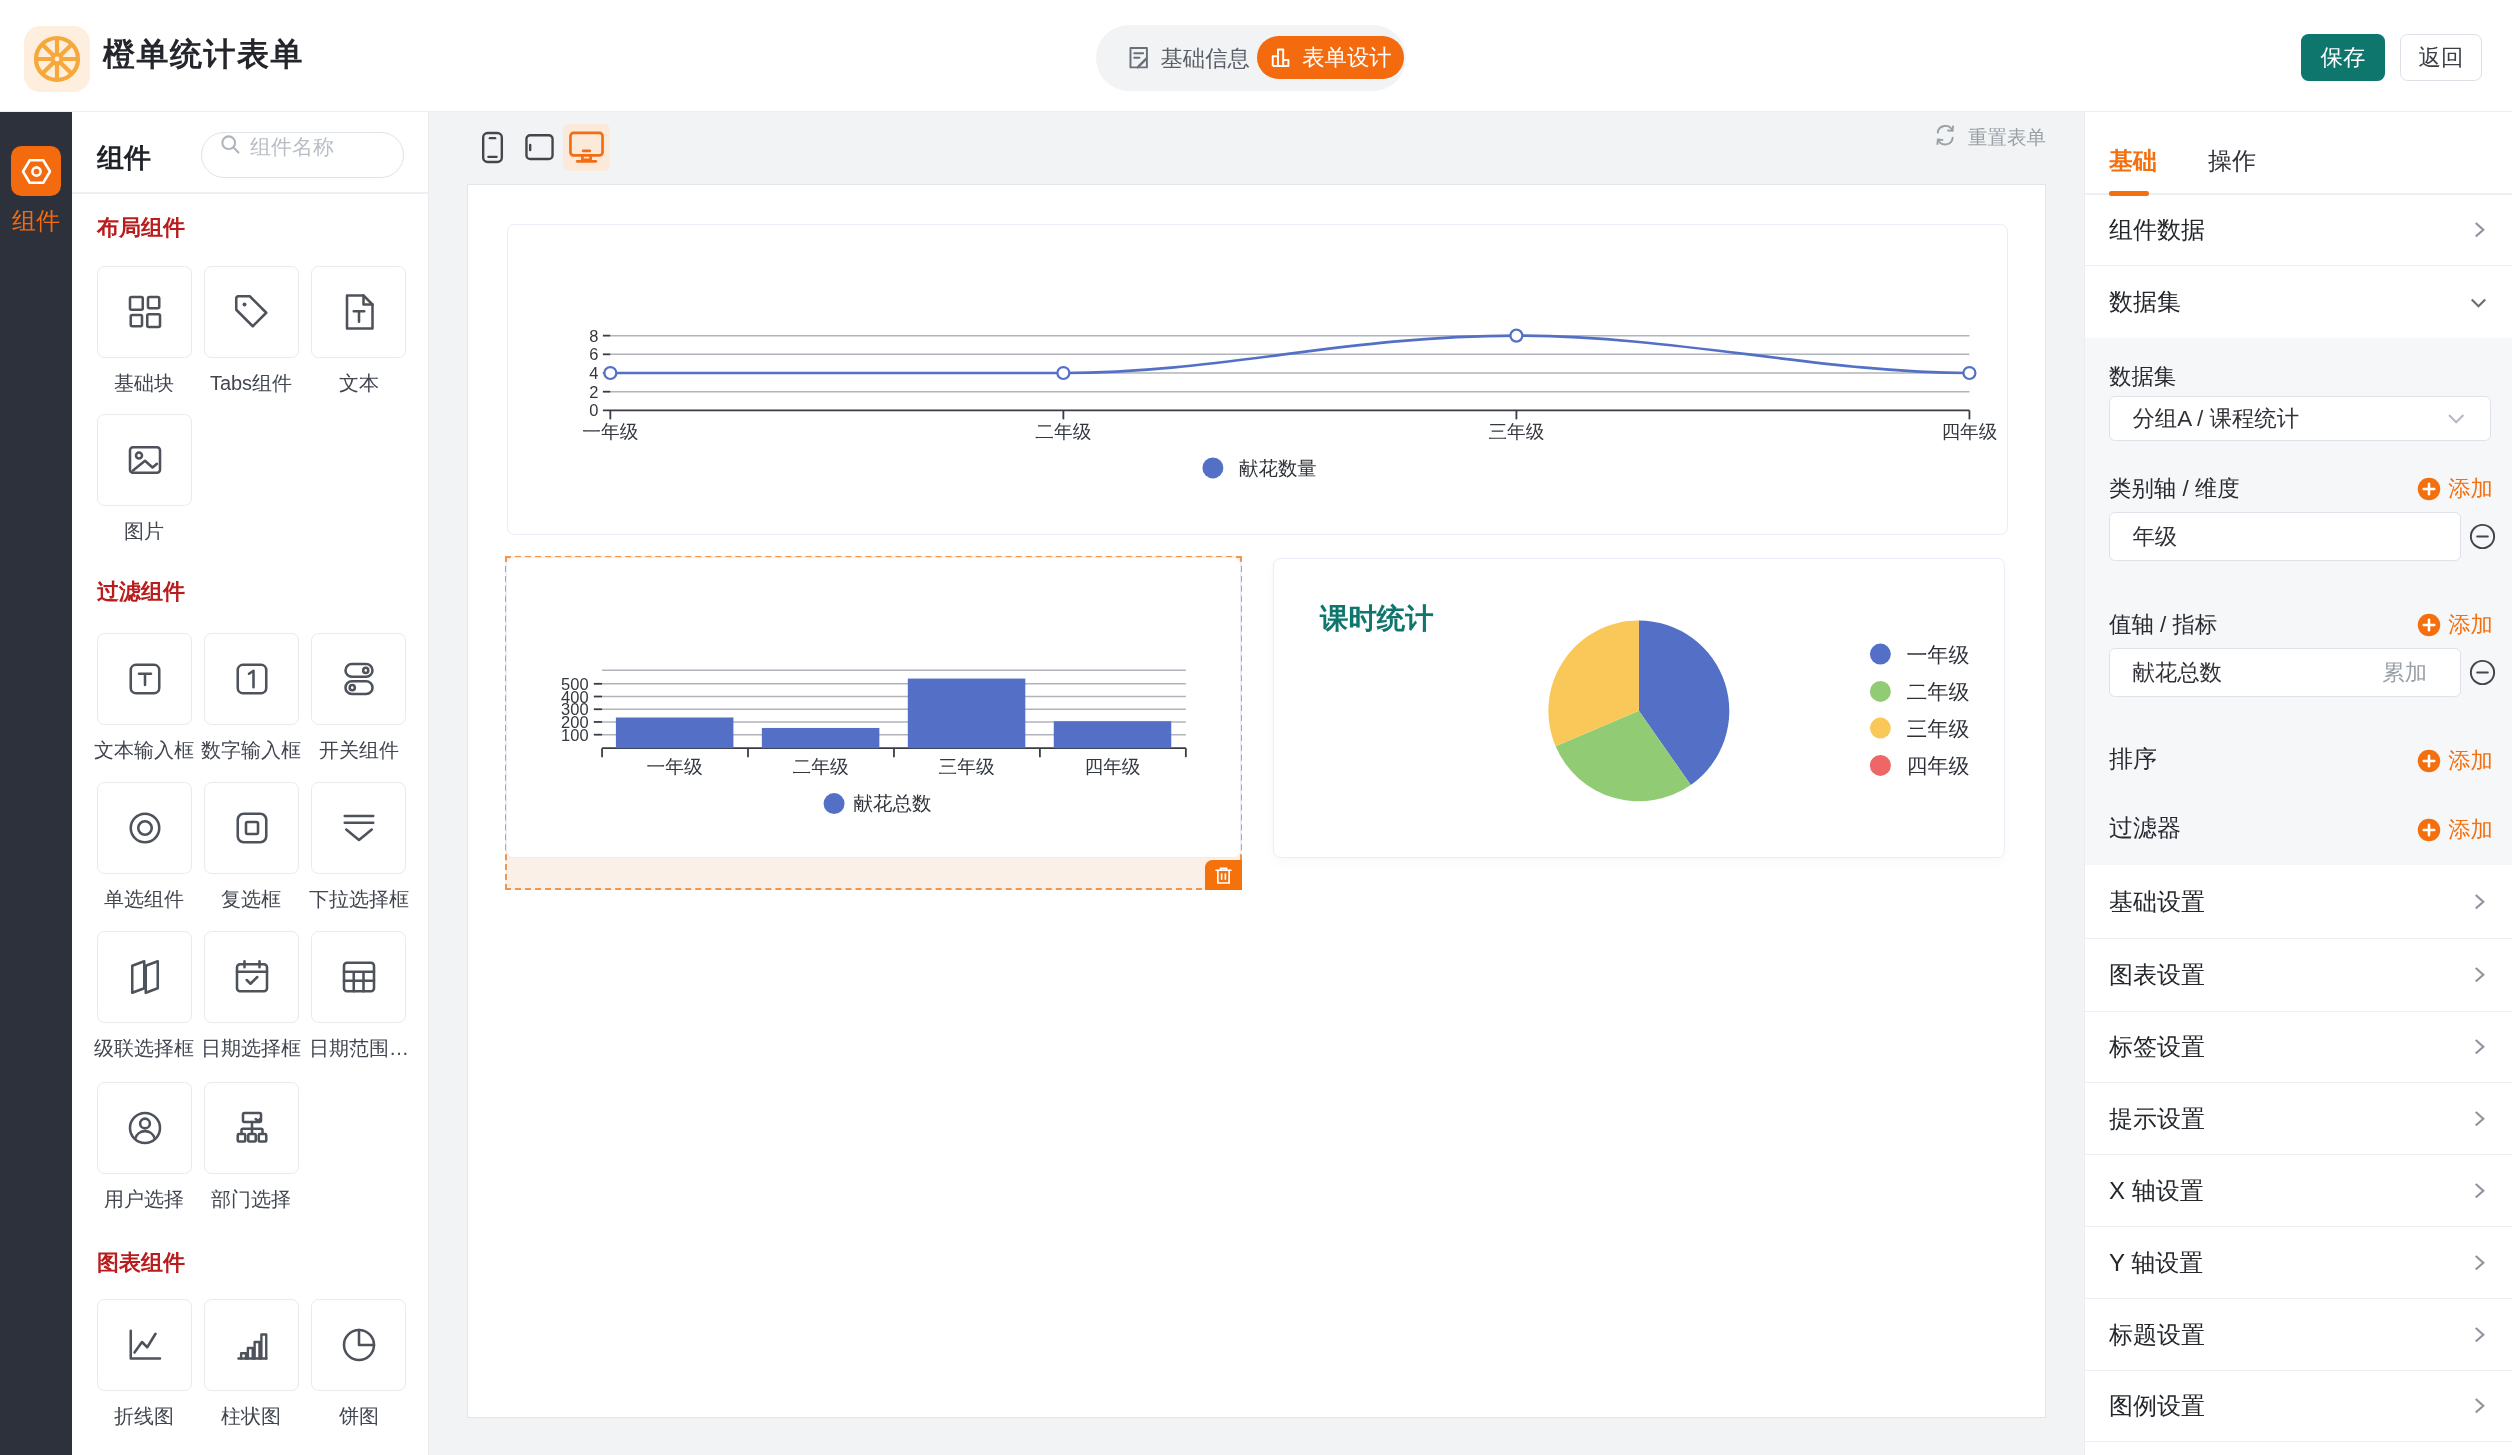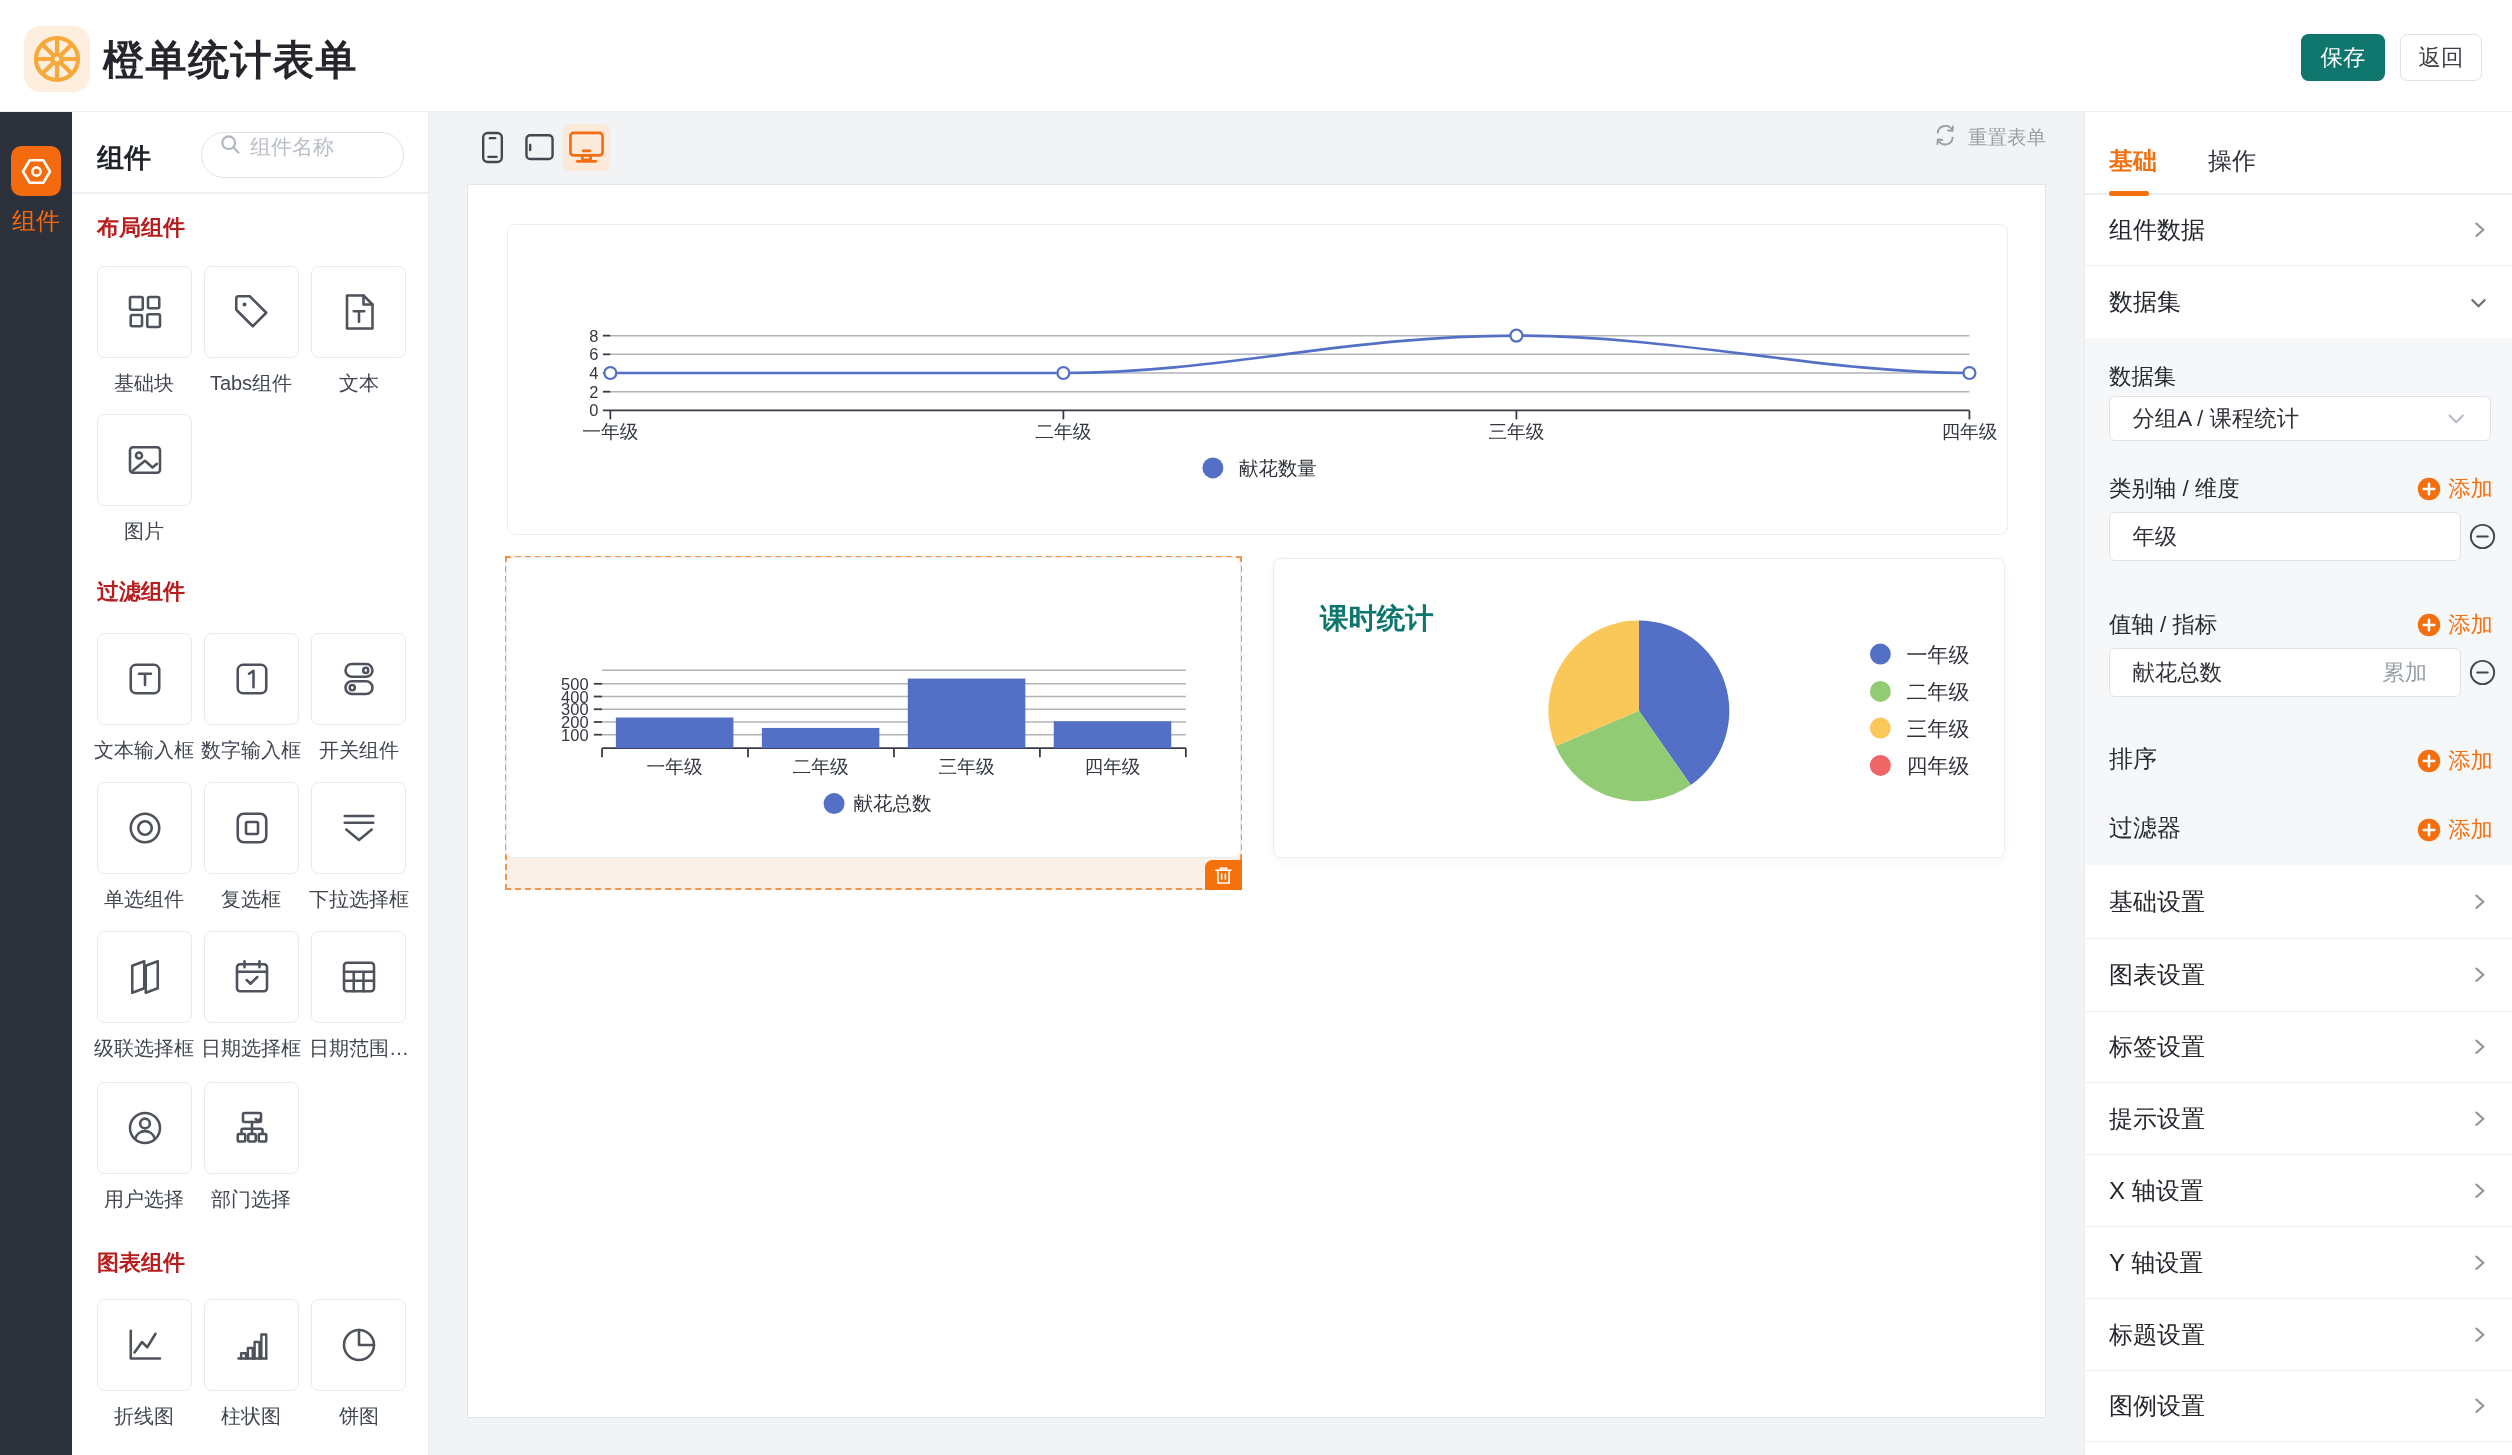--- a/index.html
+++ b/index.html
@@ -4,21 +4,21 @@
 <title>橙单统计表单</title>
 <style>
 *{margin:0;padding:0;box-sizing:border-box;}
 html,body{width:2512px;height:1456px;overflow:hidden;}
 body{font-family:"Liberation Sans",sans-serif;background:#fff;color:#23262c;}
 .page{position:relative;width:2512px;height:1456px;}
 .abs{position:absolute;}
 
 .header{position:absolute;left:0;top:0;width:2512px;height:112px;background:#fff;border-bottom:1.5px solid #edeff1;}
 .logo{position:absolute;left:24px;top:26px;width:66px;height:66px;border-radius:16.5px;background:#fdeede;}
-.h-title{position:absolute;left:103px;top:33px;font-size:41px;font-weight:600;color:#24262b;letter-spacing:1.5px;}
+.h-title{position:absolute;left:103px;top:33px;font-size:32px;font-weight:600;color:#24262b;letter-spacing:1.5px;}
 .seg{position:absolute;left:1096px;top:25px;width:310px;height:66px;border-radius:33px;background:#f2f3f5;}
 .seg-l{position:absolute;left:30px;top:0;height:66px;display:flex;align-items:center;gap:9px;font-size:22.4px;color:#595f66;}
 .seg-r{position:absolute;left:161px;top:11.2px;width:147px;height:43px;border-radius:22px;background:#f46a0e;color:#fff;display:flex;align-items:center;justify-content:center;gap:7.5px;font-size:22.4px;}
 .btn-save{position:absolute;left:2301px;top:34px;width:84px;height:47px;border-radius:7.5px;background:#0f766e;color:#fff;font-size:22.4px;display:flex;align-items:center;justify-content:center;}
 .btn-back{position:absolute;left:2400px;top:34px;width:82px;height:47px;border-radius:7.5px;background:#fff;border:1.5px solid #dcdfe6;color:#3c4046;font-size:22.4px;display:flex;align-items:center;justify-content:center;}
 
 .rail{position:absolute;left:0;top:112px;width:72px;height:1344px;background:#2d313c;}
 .rail-btn{position:absolute;left:11.2px;top:34px;width:50px;height:50px;border-radius:10.5px;background:#f46a0e;display:flex;align-items:center;justify-content:center;}
 .rail-txt{position:absolute;left:0;top:93px;width:72px;text-align:center;font-size:24px;color:#f46a0e;}
 
@@ -56,20 +56,33 @@
 
   <div class="header">
     <div class="logo" id="logo"><svg width="66" height="66" viewBox="0 0 88 88">
           <g stroke="#f6a83a" stroke-width="5.6" fill="none">
 <circle cx="44" cy="44" r="28"></circle>
             <circle cx="44" cy="44" r="6"></circle>
 <path d="M44 16 V38 M44 50 V72 M16 44 H38 M50 44 H72 M24.2 24.2 L39.8 39.8 M48.2 48.2 L63.8 63.8 M63.8 24.2 L48.2 39.8 M39.8 48.2 L24.2 63.8"></path>
 </g>
         </svg></div>
     <div class="h-title">橙单统计表单</div>
+    <div class="seg">
+      <div class="seg-l"><svg width="25.4" height="25.4" viewBox="0 0 34 34">
+            <g stroke="#6a7077" stroke-width="2.6" fill="none" stroke-linecap="round" stroke-linejoin="round">
+<path d="M6 4 h22 v26 h-22 Z M11 11 h12 M11 17 h7"></path>
+              <path d="M27 18 l-9 9 -2.5 3 3-2.5 9-9 Z" fill="#6a7077"></path>
+            </g>
+          </svg>基础信息</div>
+      <div class="seg-r"><svg width="25.4" height="25.4" viewBox="0 0 34 34">
+            <g stroke="#fff" stroke-width="2.6" fill="none" stroke-linejoin="round">
+<path d="M5 28 V15 h7 v13 M12 28 V6 h7 v22 M19 28 v-8 h7 v8 Z M5 28 h21"></path>
+            </g>
+          </svg>表单设计</div>
+    </div>
     <div class="btn-save">保存</div>
     <div class="btn-back">返回</div>
   </div>
 
   <div class="rail">
     <div class="rail-btn" id="ic-hex">
         <svg width="33" height="33" viewBox="0 0 44 44">
           <g stroke="#fff" stroke-width="3.4" fill="none" stroke-linejoin="round">
 <path d="M4 22 L13 7 H31 L40 22 L31 37 H13 Z"></path>
             <circle cx="22" cy="22" r="5.5"></circle>

